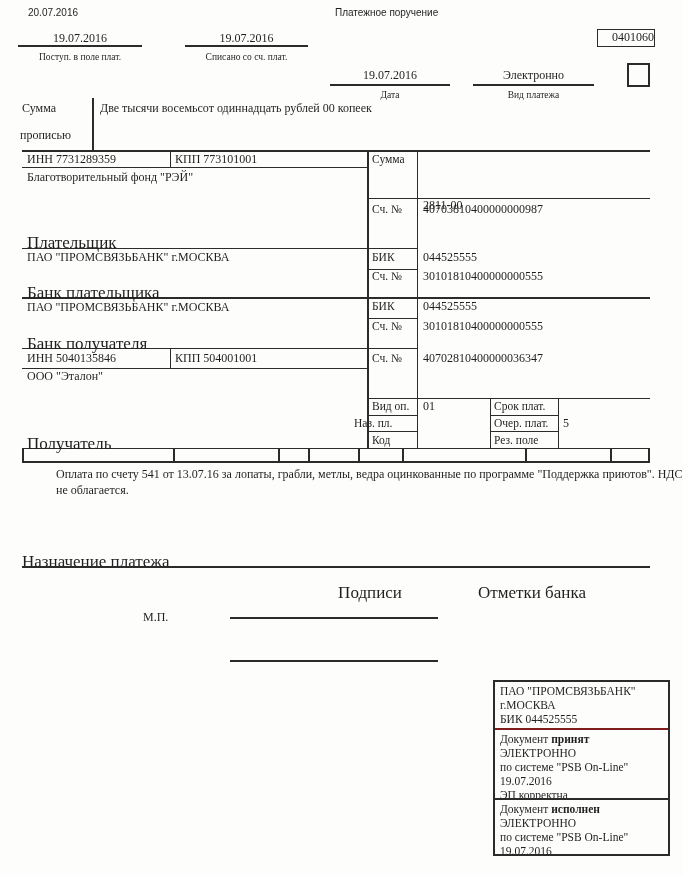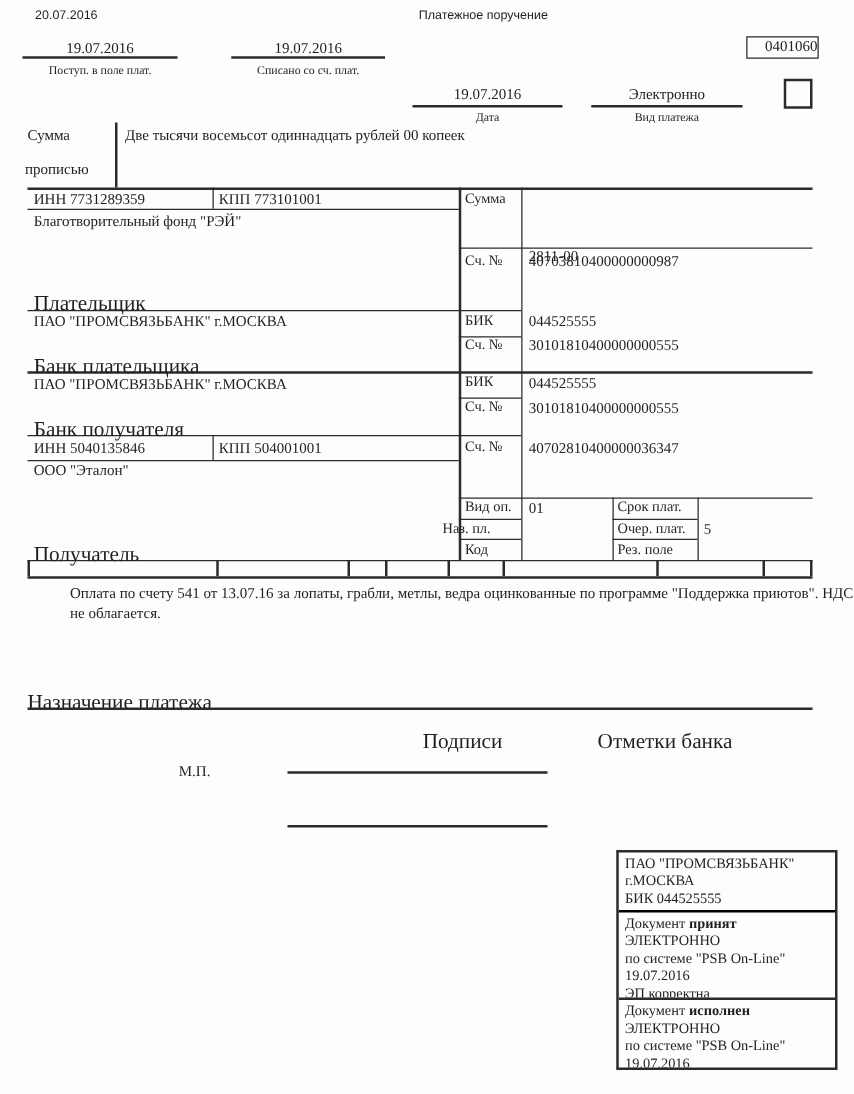--- a/index.html
+++ b/index.html
@@ -16,21 +16,21 @@
   .bold{font-weight:bold;}
   .hl,.vl{position:absolute;background:#2b2b2b;display:block;}
   .box{position:absolute;border:2px solid #2b2b2b;background:transparent;box-sizing:border-box;}
   .wrap{white-space:normal;margin-left:34px;}
   .stamp{
     position:absolute;left:493px;top:680px;width:177px;height:176px;
     border:2px solid #2b2b2b;box-sizing:border-box;font-size:11.5px;line-height:14px;
   }
   .stamp .sec{padding:2px 5px;box-sizing:border-box;overflow:hidden;}
   .stamp .s1{height:46px;}
-  .stamp .s2{height:70px;border-top:2px solid #000000;}
+  .stamp .s2{height:70px;border-top:2px solid #7f1d1d;}
   .stamp .s3{height:56px;border-top:2px solid #2b2b2b;}
   .stamp .bw{font-weight:bold;margin-left:3px;}
 </style>
 </head>
 <body>
 
 <div class="page">
 
   <div class="t sans tiny" style="left:28px;top:7px;font-size:10px;">20.07.2016</div>
   <div class="t sans tiny" style="left:335px;top:7px;font-size:10px;">Платежное поручение</div>

